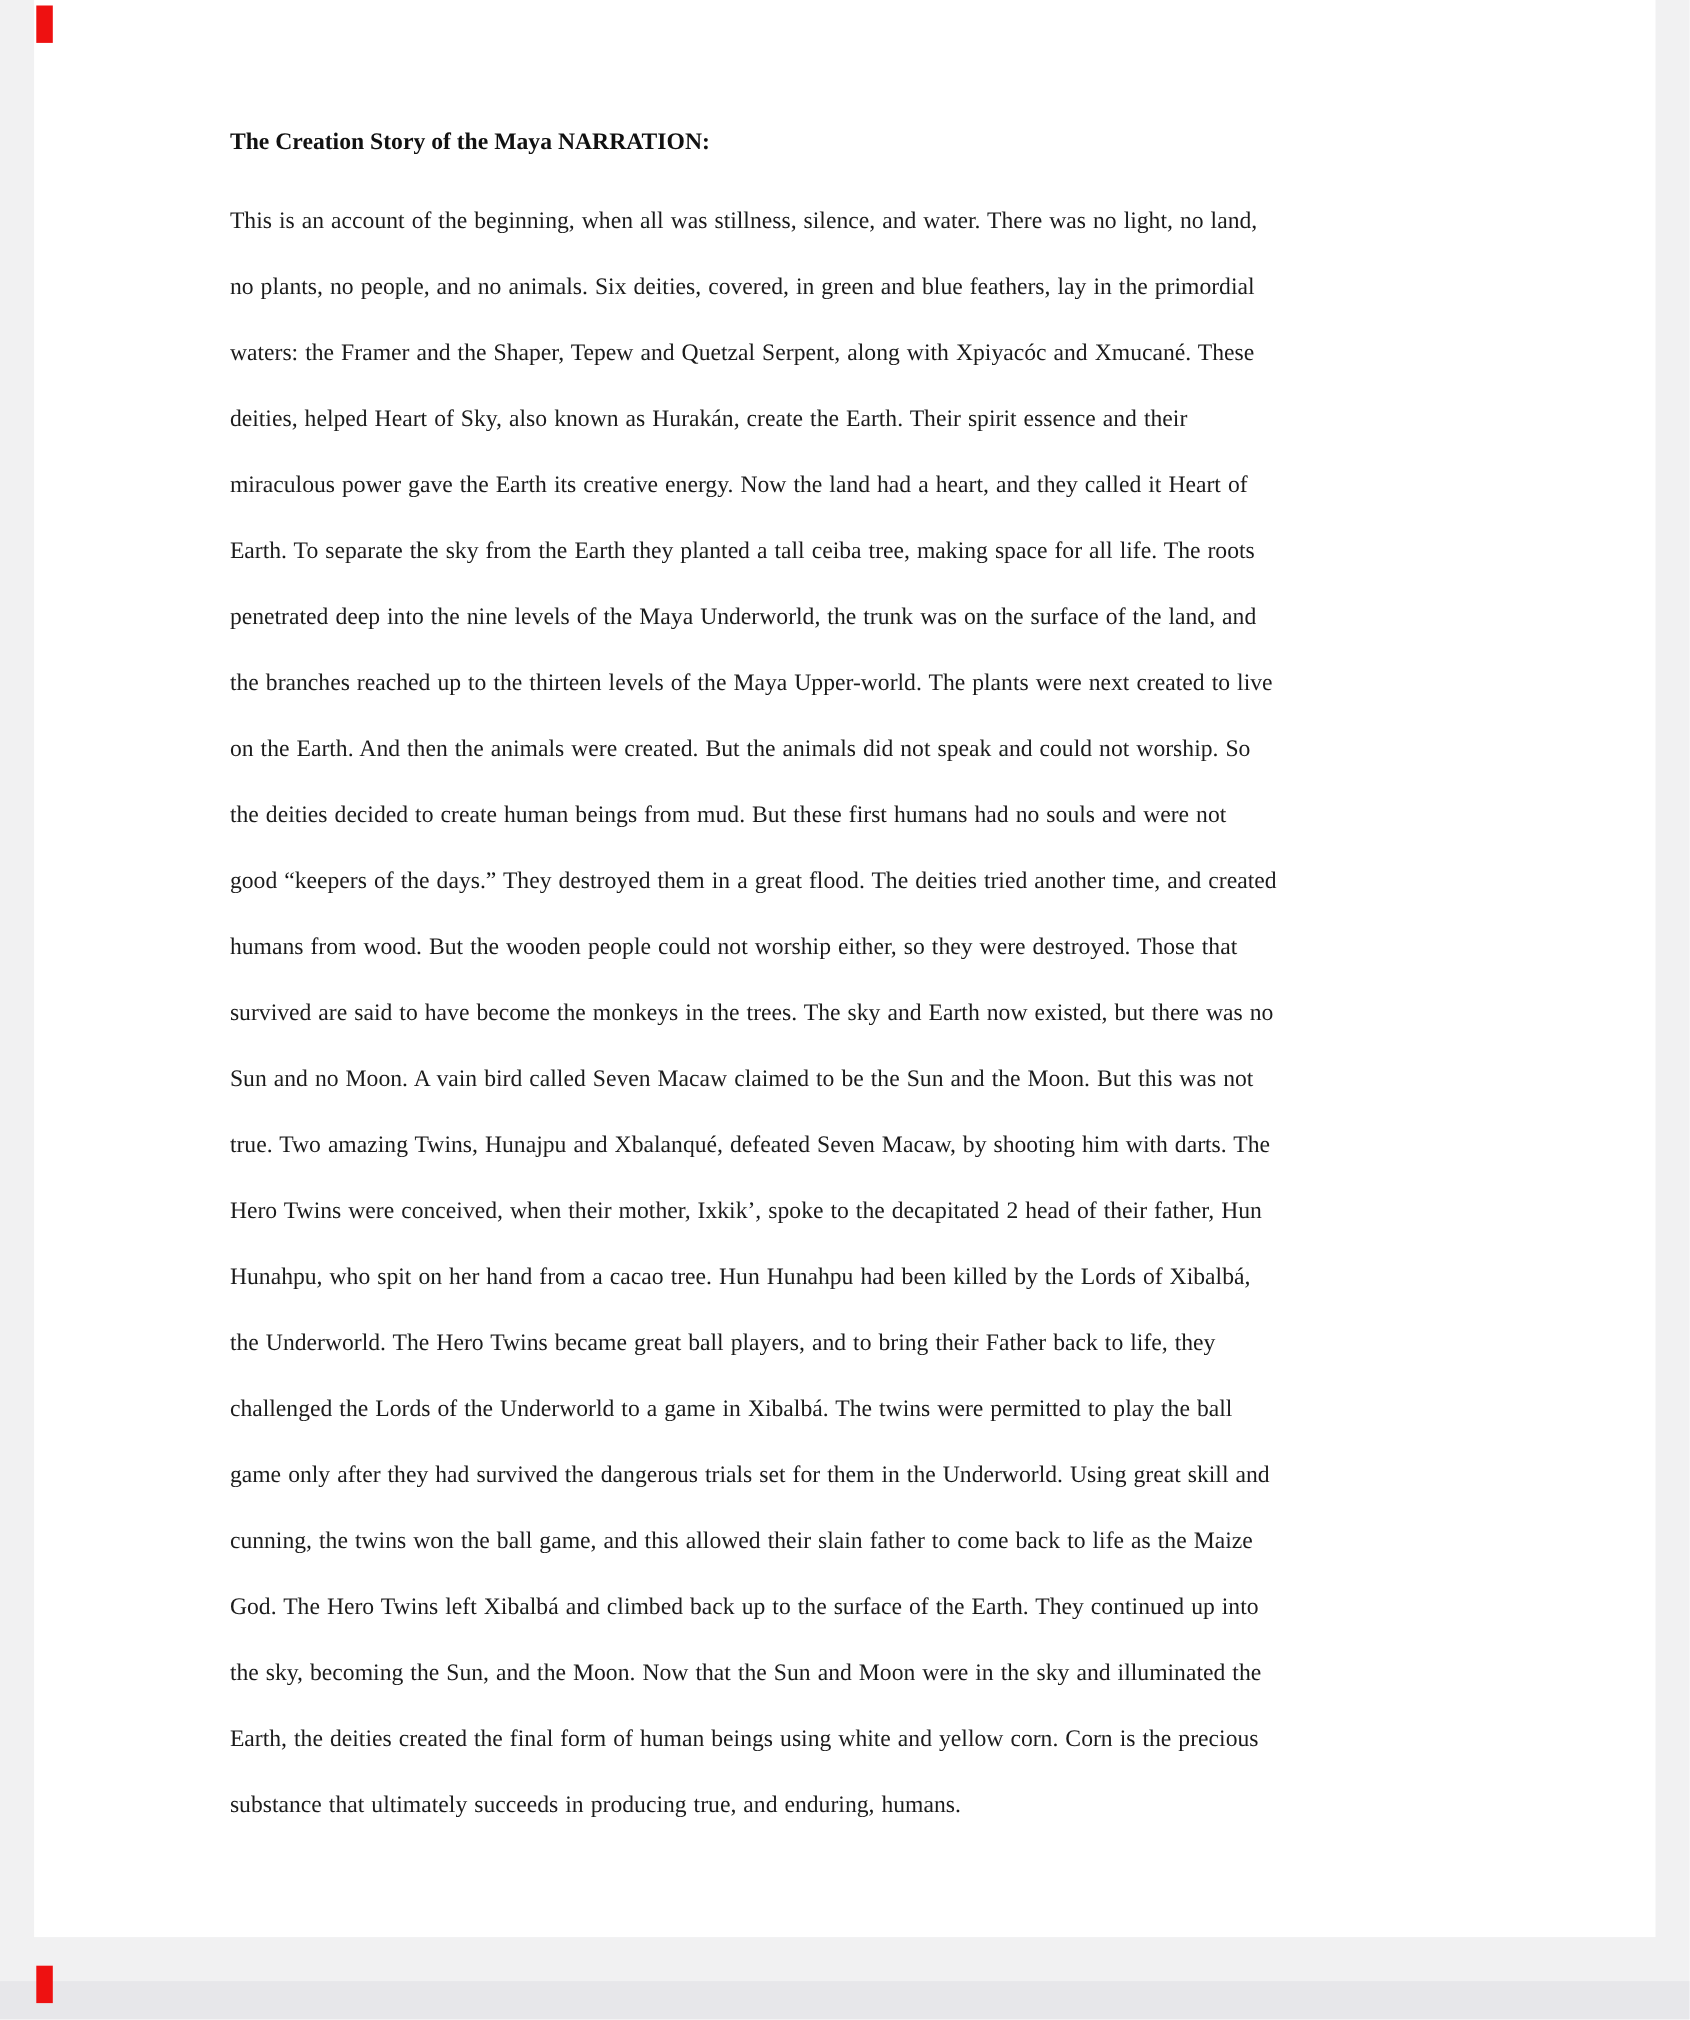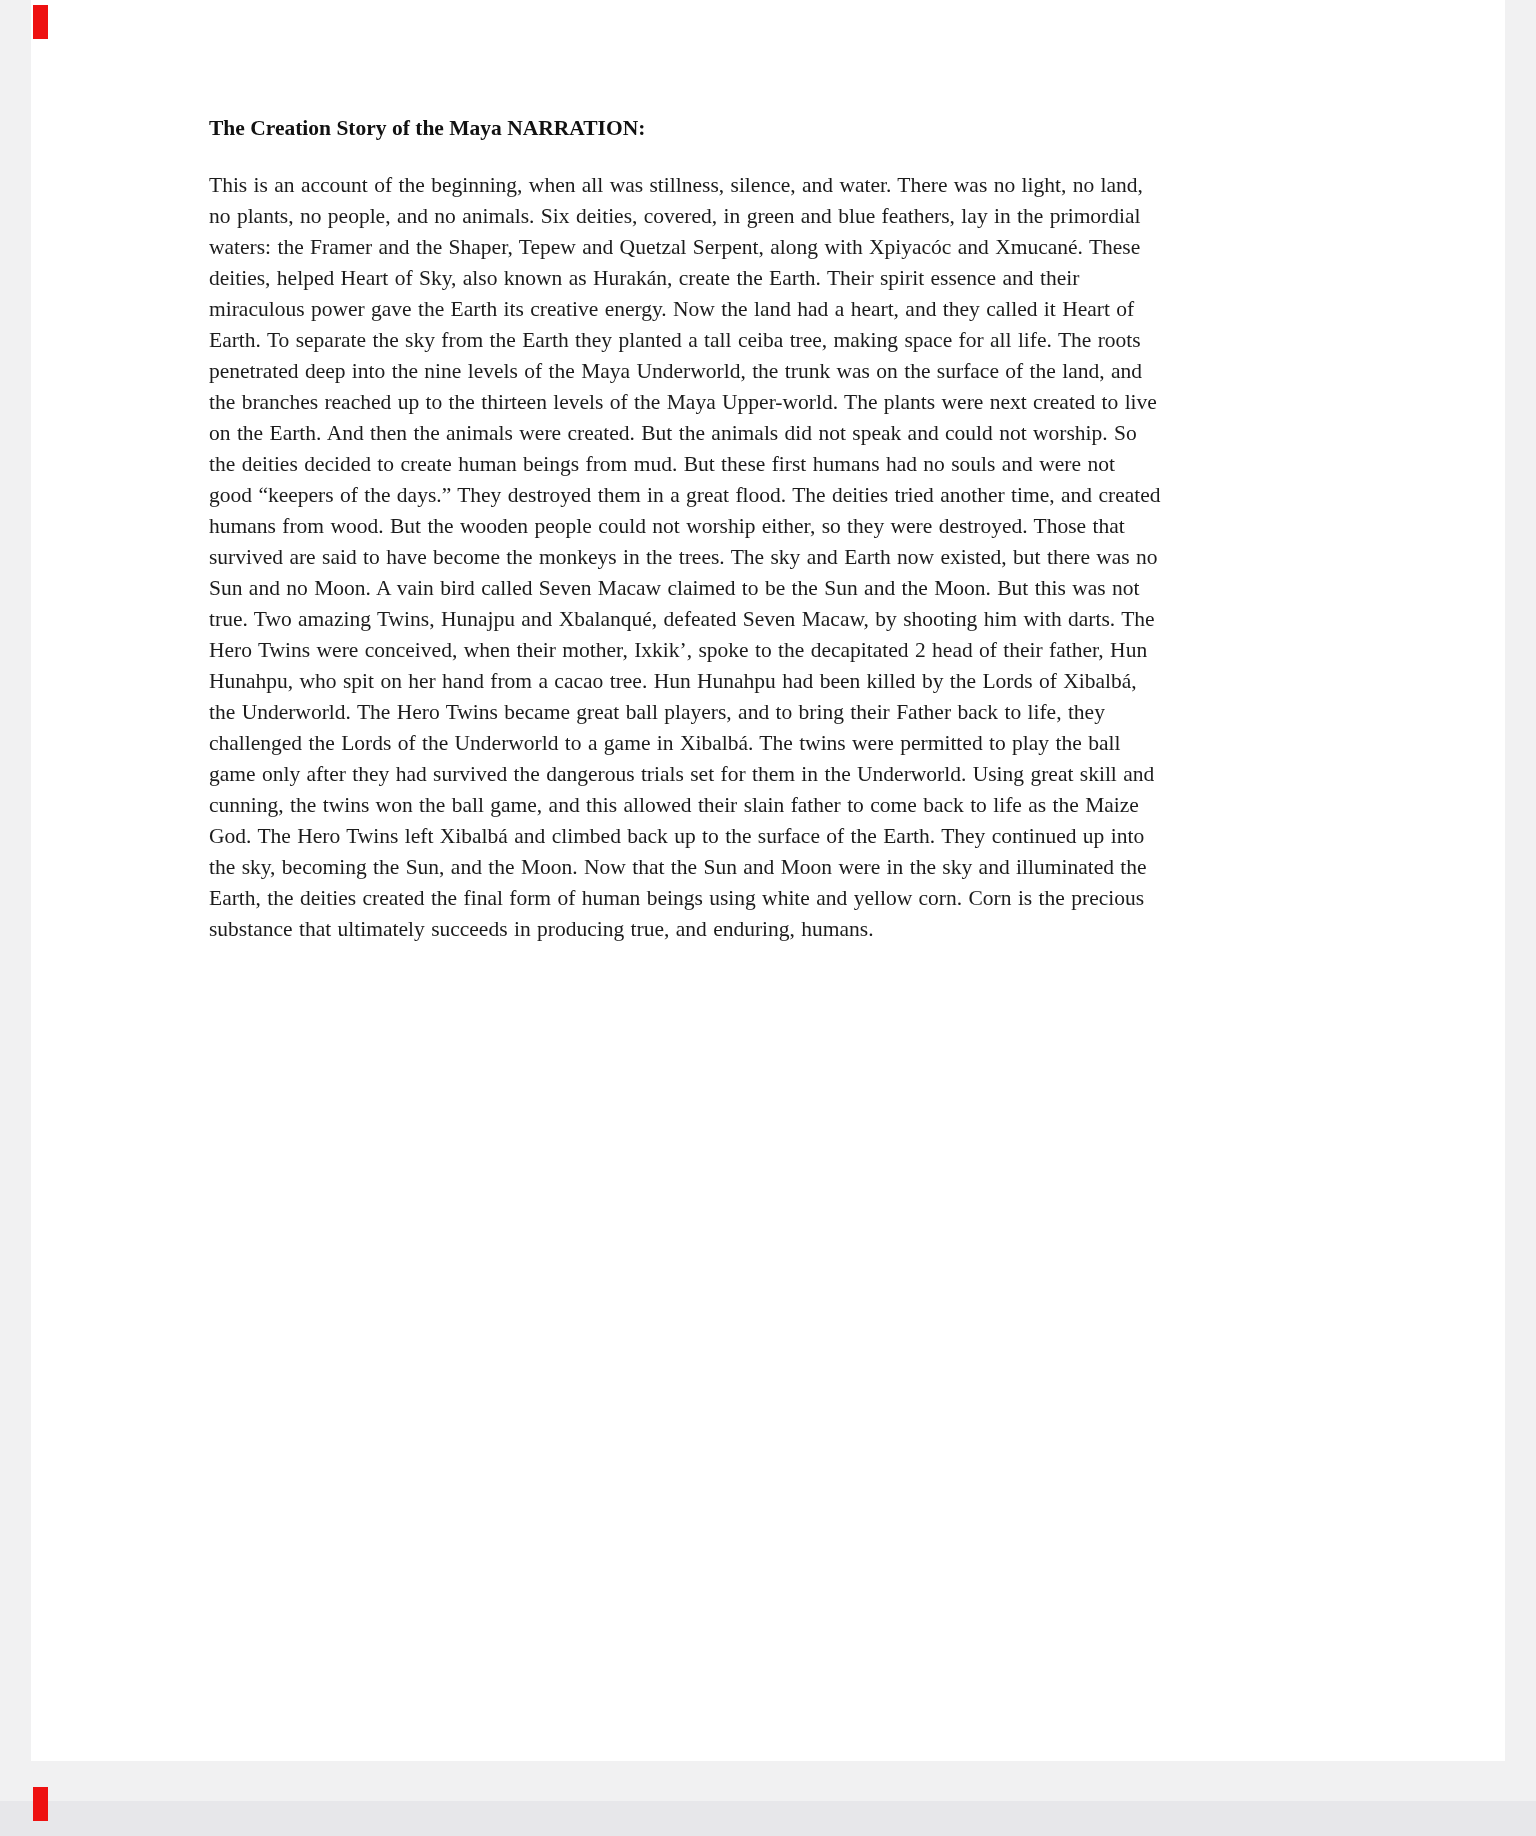--- a/index.html
+++ b/index.html
@@ -48,21 +48,21 @@
   }
   .doc-title {
     font-weight: bold;
     font-size: 21.5px;
     line-height: 32px;
     margin-bottom: 26px;
     color: #111111;
   }
   .doc-body {
     font-size: 21.5px;
-    line-height: 31px;
+    line-height: 60px;
     text-align: left;
     word-spacing: 1px;
   }
 </style>
 </head>
 <body>
 
 <div class="page">
   <div class="content">
     <div class="doc-title">The Creation Story of the Maya NARRATION:</div>

